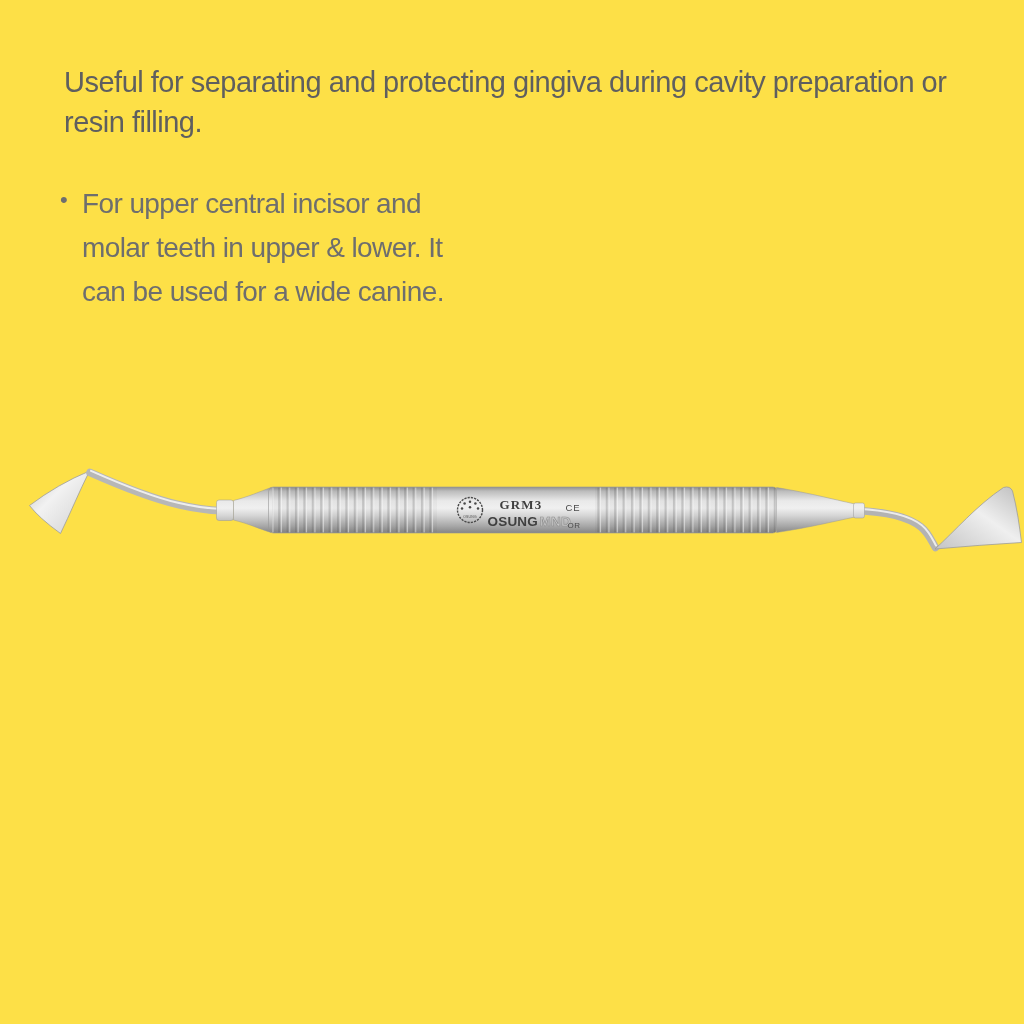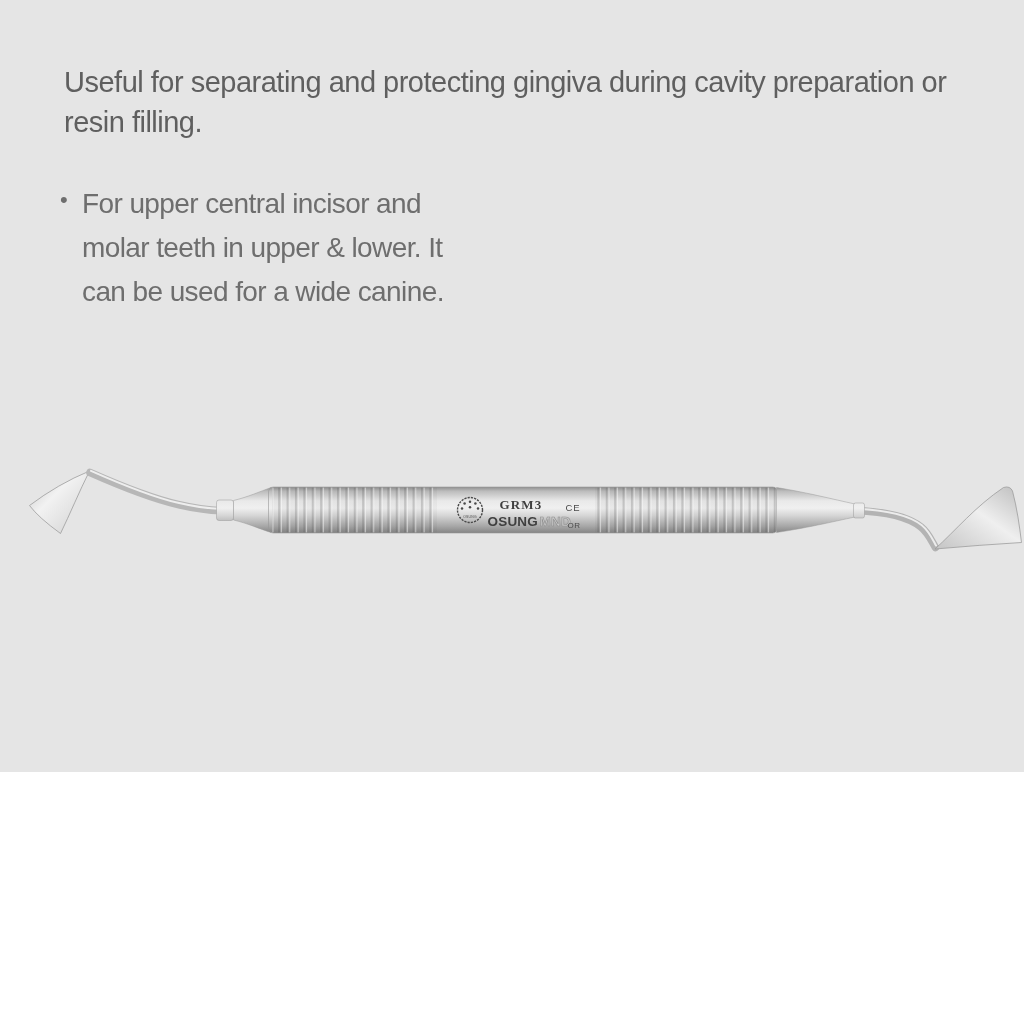--- a/index.html
+++ b/index.html
@@ -7,22 +7,22 @@
     padding: 0;
     background: #ffffff;
     width: 1024px;
     height: 1024px;
     overflow: hidden;
     font-family: "Liberation Sans", sans-serif;
   }
   .page {
     position: relative;
     width: 1024px;
-    height: 772px;
-    background: #e5e5e5;
+    height: 1024px;
+    background: #fde047;
   }
   .headline {
     position: absolute;
     left: 64px;
     top: 62px;
     width: 945px;
     margin: 0;
     font-size: 29px;
     line-height: 40px;
     letter-spacing: -0.5px;

